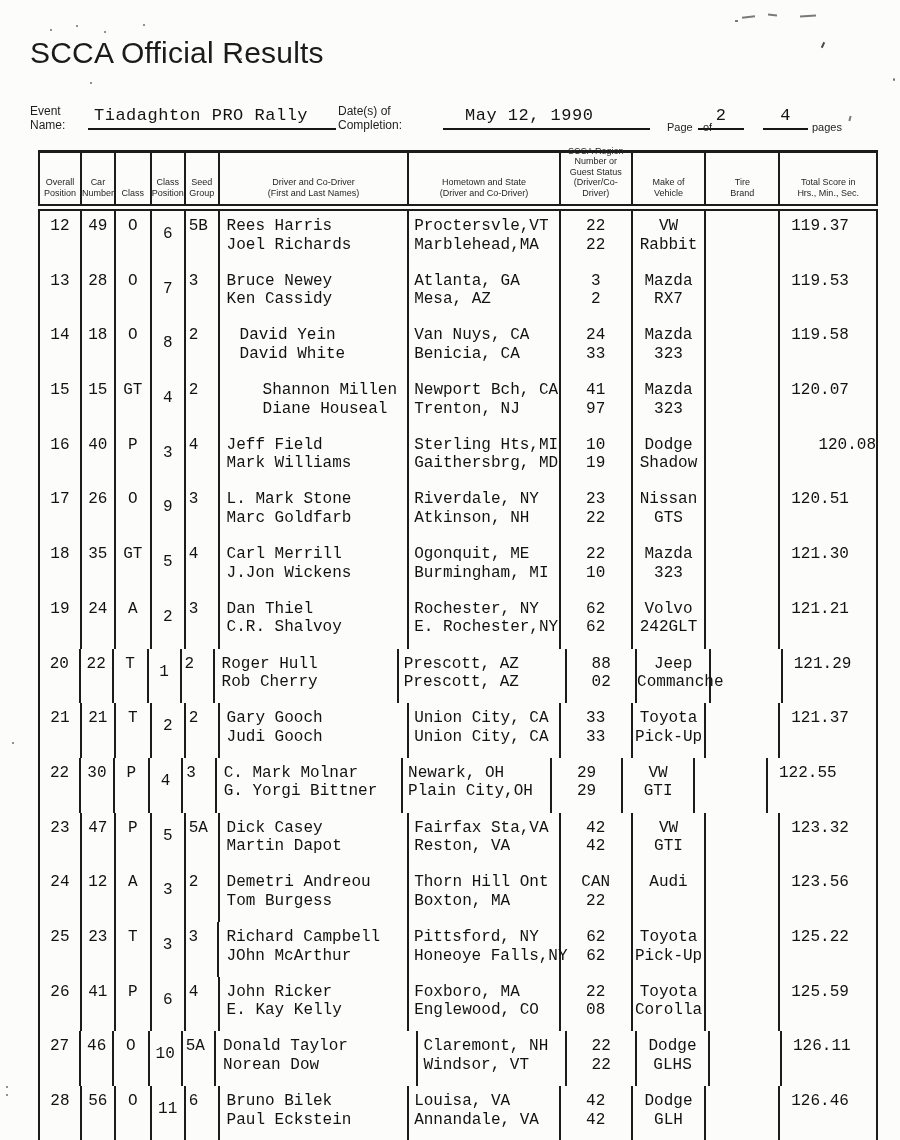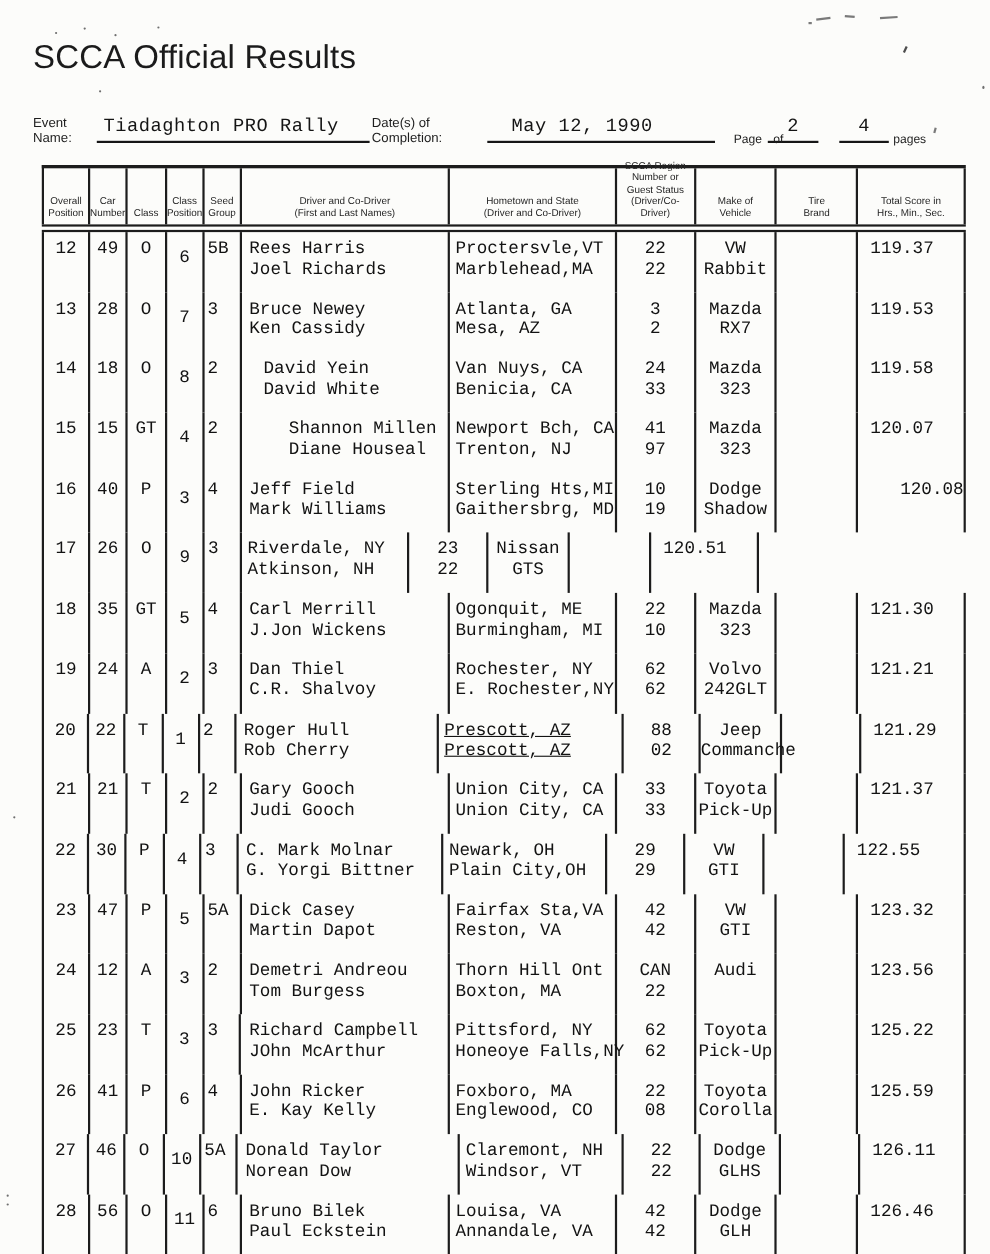--- a/index.html
+++ b/index.html
@@ -336,20 +336,24 @@
           </div>
           <div class="td a-c" style="width: 36px;">
             <div>O</div>
           </div>
           <div class="td a-c lower" style="width: 34px;">
             <div>9</div>
           </div>
           <div class="td a-l pl-seed" style="width: 34px;">
             <div>3</div>
           </div>
+          <div class="td a-l pl-drv" style="width: 190px;">
+            <div>L. Mark Stone</div>
+            <div>Marc Goldfarb</div>
+          </div>
           <div class="td a-l pl-home" style="width: 152px;">
             <div>Riverdale, NY</div>
             <div>Atkinson, NH</div>
           </div>
           <div class="td a-c" style="width: 72px;">
             <div>23</div>
             <div>22</div>
           </div>
           <div class="td a-c" style="width: 74px;">
             <div>Nissan</div>
@@ -453,21 +457,21 @@
           <div class="td a-c lower" style="width: 34px;">
             <div>1</div>
           </div>
           <div class="td a-l pl-seed" style="width: 34px;">
             <div>2</div>
           </div>
           <div class="td a-l pl-drv" style="width: 190px;">
             <div>Roger Hull</div>
             <div>Rob Cherry</div>
           </div>
-          <div class="td a-l pl-home" style="width: 174px; text-decoration: underline;">
+          <div class="td a-l pl-home" style="width: 174px;">
             <div>Prescott, AZ</div>
             <div>Prescott, AZ</div>
           </div>
           <div class="td a-c" style="width: 72px;">
             <div>88</div>
             <div>02</div>
           </div>
           <div class="td a-c" style="width: 74px;">
             <div>Jeep</div>
             <div>Commanche</div>

